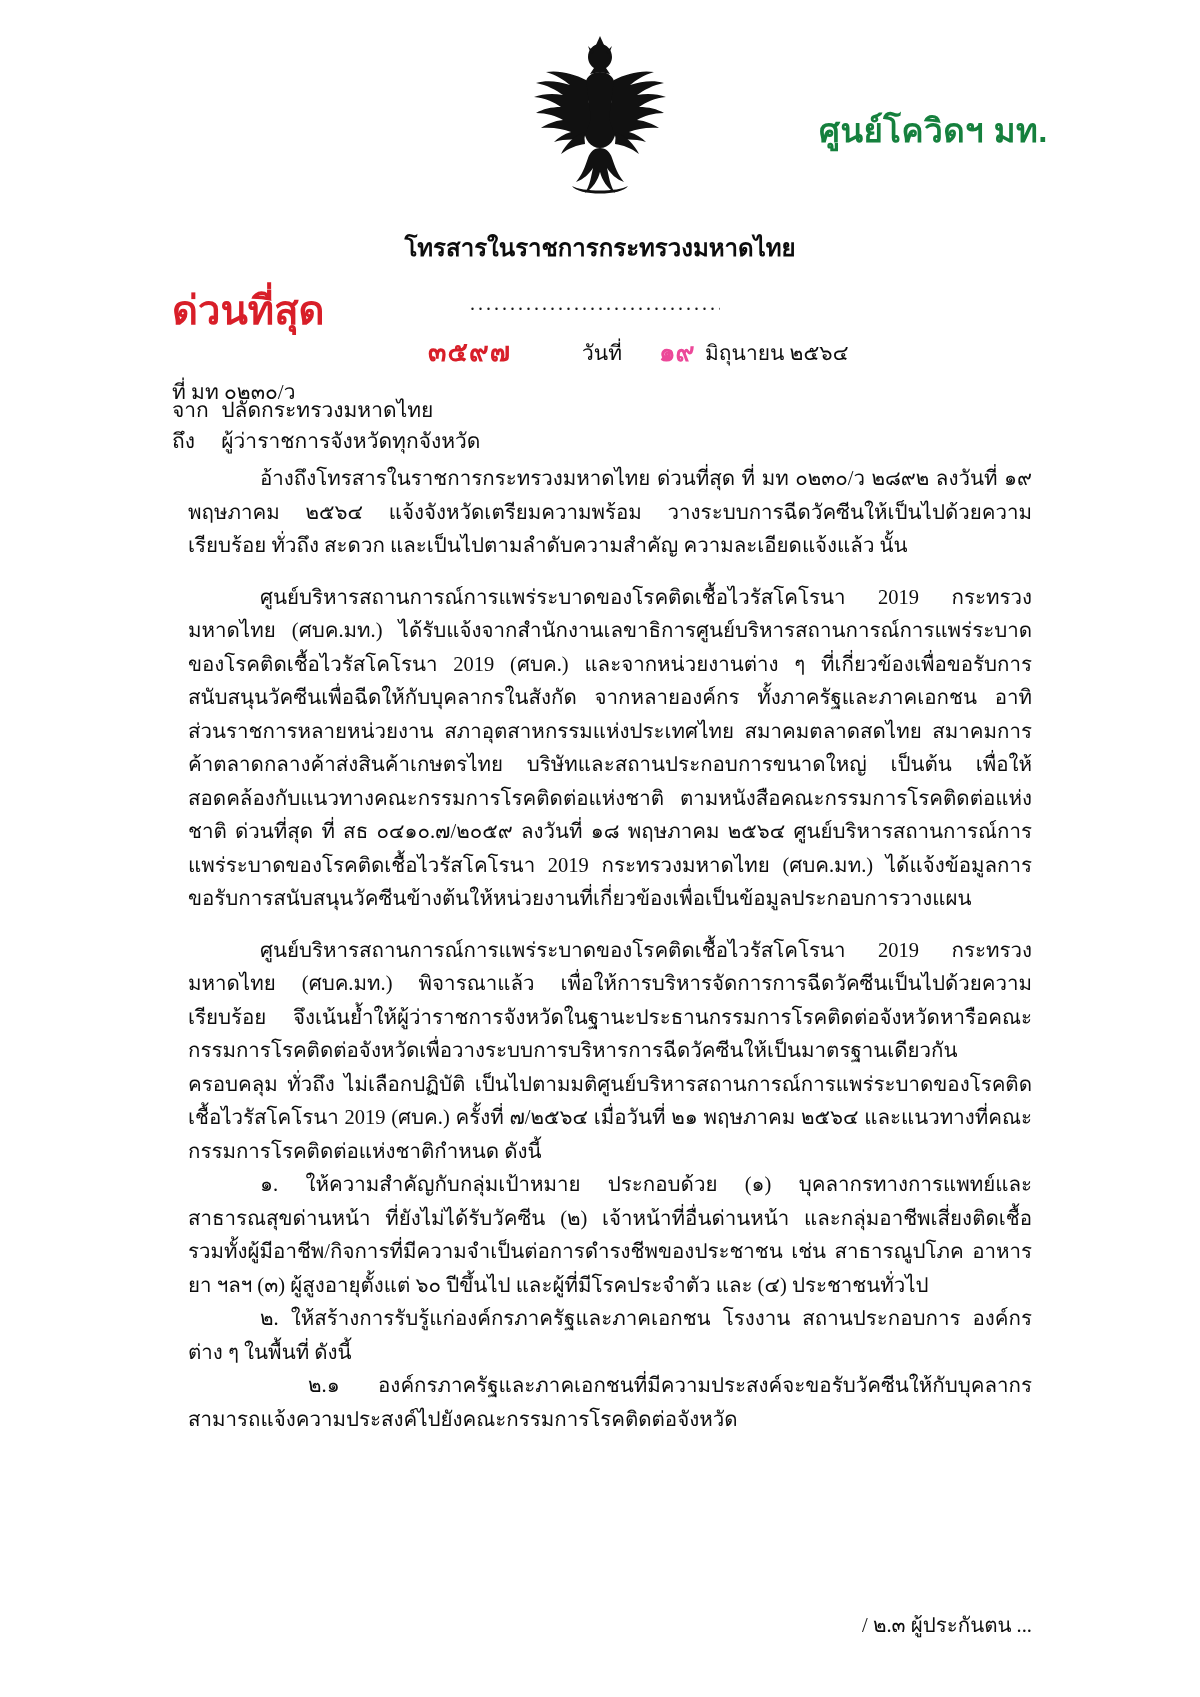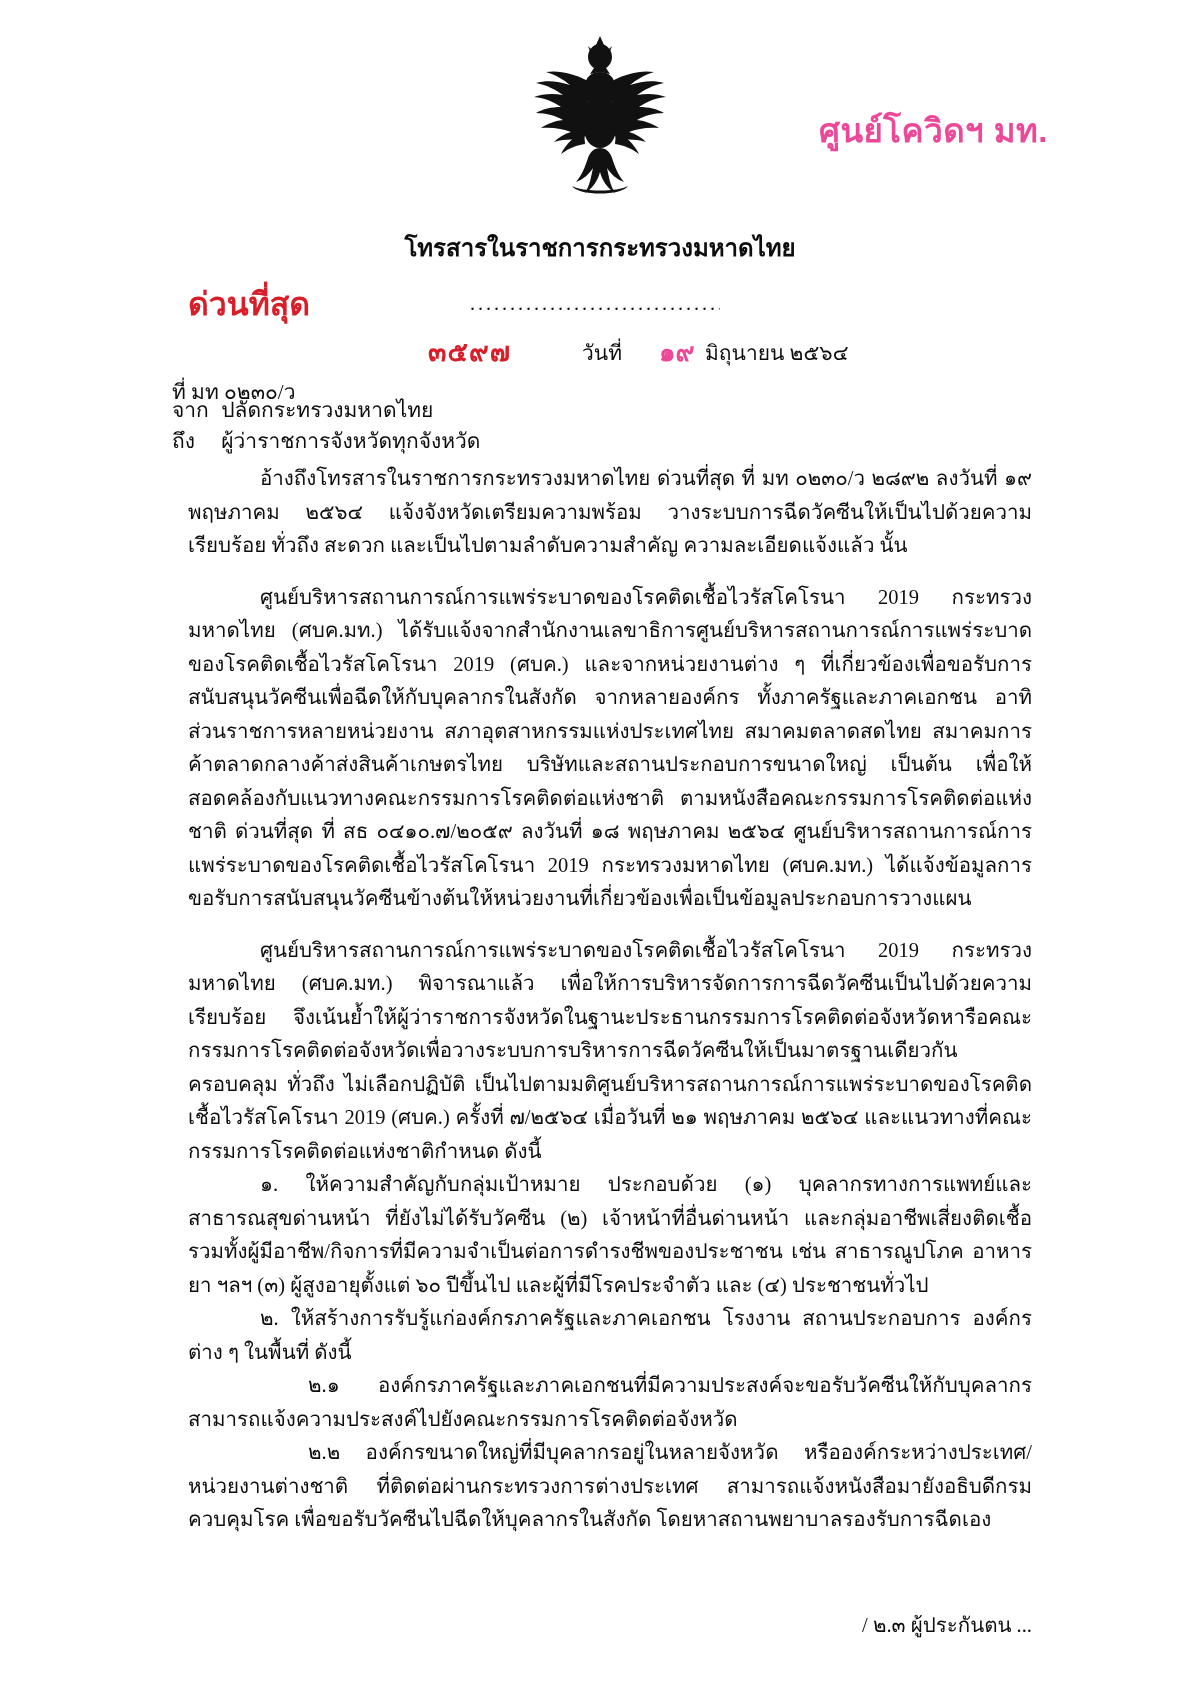--- a/index.html
+++ b/index.html
@@ -33,21 +33,21 @@
     align-items: flex-start;
   }
   .emblem {
     width: 200px;
     height: 170px;
   }
   .stamp {
     position: absolute;
     top: 104px;
     right: 152px;
-    color: #ec4899;
+    color: #15803d;
     font-family: "Liberation Sans", sans-serif;
     font-weight: bold;
     font-size: 33px;
     letter-spacing: 0.5px;
     white-space: nowrap;
   }
 
   
   .doc-title {
     position: absolute;
@@ -59,22 +59,21 @@
     font-weight: bold;
     font-size: 24px;
   }
   .urgent {
     position: absolute;
     top: 278px;
     left: 172px;
     color: #d81e28;
     font-family: "Liberation Sans", sans-serif;
     font-weight: bold;
-    font-size: 32px;
-    margin-left: 16px;
+    font-size: 40px;
   }
   .dotline {
     position: absolute;
     top: 292px;
     left: 470px;
     width: 250px;
     font-size: 20px;
     color: #1a1a1a;
     letter-spacing: 3px;
     overflow: hidden;
@@ -217,18 +216,17 @@
     <span>ผู้ว่าราชการจังหวัดทุกจังหวัด</span>
   </div>
 
   <div class="body">
     <p class="ind">อ้างถึงโทรสารในราชการกระทรวงมหาดไทย ด่วนที่สุด ที่ มท ๐๒๓๐/ว ๒๘๙๒ ลงวันที่ ๑๙ พฤษภาคม ๒๕๖๔ แจ้งจังหวัดเตรียมความพร้อม วางระบบการฉีดวัคซีนให้เป็นไปด้วยความเรียบร้อย ทั่วถึง สะดวก และเป็นไปตามลำดับความสำคัญ ความละเอียดแจ้งแล้ว นั้น</p>
     <p class="ind">ศูนย์บริหารสถานการณ์การแพร่ระบาดของโรคติดเชื้อไวรัสโคโรนา 2019 กระทรวงมหาดไทย (ศบค.มท.) ได้รับแจ้งจากสำนักงานเลขาธิการศูนย์บริหารสถานการณ์การแพร่ระบาดของโรคติดเชื้อไวรัสโคโรนา 2019 (ศบค.) และจากหน่วยงานต่าง ๆ ที่เกี่ยวข้องเพื่อขอรับการสนับสนุนวัคซีนเพื่อฉีดให้กับบุคลากรในสังกัด จากหลายองค์กร ทั้งภาครัฐและภาคเอกชน อาทิ ส่วนราชการหลายหน่วยงาน สภาอุตสาหกรรมแห่งประเทศไทย สมาคมตลาดสดไทย สมาคมการค้าตลาดกลางค้าส่งสินค้าเกษตรไทย บริษัทและสถานประกอบการขนาดใหญ่ เป็นต้น เพื่อให้สอดคล้องกับแนวทางคณะกรรมการโรคติดต่อแห่งชาติ ตามหนังสือคณะกรรมการโรคติดต่อแห่งชาติ ด่วนที่สุด ที่ สธ ๐๔๑๐.๗/๒๐๕๙ ลงวันที่ ๑๘ พฤษภาคม ๒๕๖๔ ศูนย์บริหารสถานการณ์การแพร่ระบาดของโรคติดเชื้อไวรัสโคโรนา 2019 กระทรวงมหาดไทย (ศบค.มท.) ได้แจ้งข้อมูลการขอรับการสนับสนุนวัคซีนข้างต้นให้หน่วยงานที่เกี่ยวข้องเพื่อเป็นข้อมูลประกอบการวางแผน</p>
     <p class="ind tight">ศูนย์บริหารสถานการณ์การแพร่ระบาดของโรคติดเชื้อไวรัสโคโรนา 2019 กระทรวงมหาดไทย (ศบค.มท.) พิจารณาแล้ว เพื่อให้การบริหารจัดการการฉีดวัคซีนเป็นไปด้วยความเรียบร้อย จึงเน้นย้ำให้ผู้ว่าราชการจังหวัดในฐานะประธานกรรมการโรคติดต่อจังหวัดหารือคณะกรรมการโรคติดต่อจังหวัดเพื่อวางระบบการบริหารการฉีดวัคซีนให้เป็นมาตรฐานเดียวกัน ครอบคลุม ทั่วถึง ไม่เลือกปฏิบัติ เป็นไปตามมติศูนย์บริหารสถานการณ์การแพร่ระบาดของโรคติดเชื้อไวรัสโคโรนา 2019 (ศบค.) ครั้งที่ ๗/๒๕๖๔ เมื่อวันที่ ๒๑ พฤษภาคม ๒๕๖๔ และแนวทางที่คณะกรรมการโรคติดต่อแห่งชาติกำหนด ดังนี้</p>
     <p class="ind tight">๑. ให้ความสำคัญกับกลุ่มเป้าหมาย ประกอบด้วย (๑) บุคลากรทางการแพทย์และสาธารณสุขด่านหน้า ที่ยังไม่ได้รับวัคซีน (๒) เจ้าหน้าที่อื่นด่านหน้า และกลุ่มอาชีพเสี่ยงติดเชื้อ รวมทั้งผู้มีอาชีพ/กิจการที่มีความจำเป็นต่อการดำรงชีพของประชาชน เช่น สาธารณูปโภค อาหาร ยา ฯลฯ (๓) ผู้สูงอายุตั้งแต่ ๖๐ ปีขึ้นไป และผู้ที่มีโรคประจำตัว และ (๔) ประชาชนทั่วไป</p>
     <p class="ind tight">๒. ให้สร้างการรับรู้แก่องค์กรภาครัฐและภาคเอกชน โรงงาน สถานประกอบการ องค์กรต่าง ๆ ในพื้นที่ ดังนี้</p>
     <p class="ind2 tight">๒.๑ องค์กรภาครัฐและภาคเอกชนที่มีความประสงค์จะขอรับวัคซีนให้กับบุคลากร สามารถแจ้งความประสงค์ไปยังคณะกรรมการโรคติดต่อจังหวัด</p>
-    <p class="ind2 tight">๒.๒ องค์กรขนาดใหญ่ที่มีบุคลากรอยู่ในหลายจังหวัด หรือองค์กระหว่างประเทศ/หน่วยงานต่างชาติ ที่ติดต่อผ่านกระทรวงการต่างประเทศ สามารถแจ้งหนังสือมายังอธิบดีกรมควบคุมโรค เพื่อขอรับวัคซีนไปฉีดให้บุคลากรในสังกัด โดยหาสถานพยาบาลรองรับการฉีดเอง</p>
   </div>
 
   <div class="footer">/ ๒.๓ ผู้ประกันตน ...</div>
 
 </div>
 
 </body></html>

